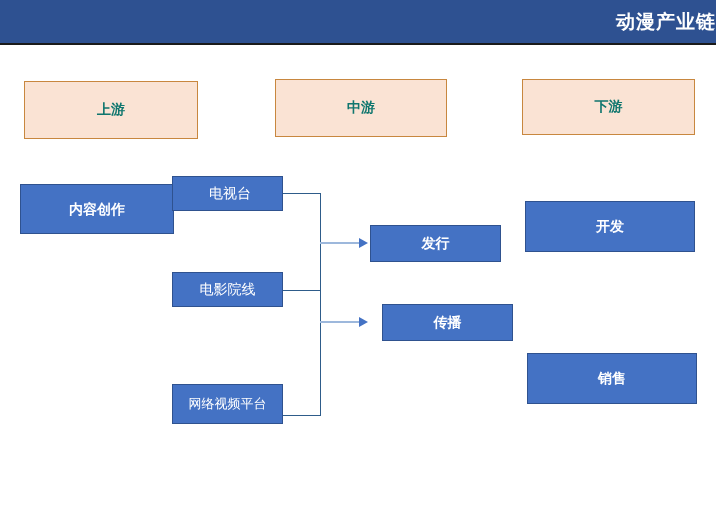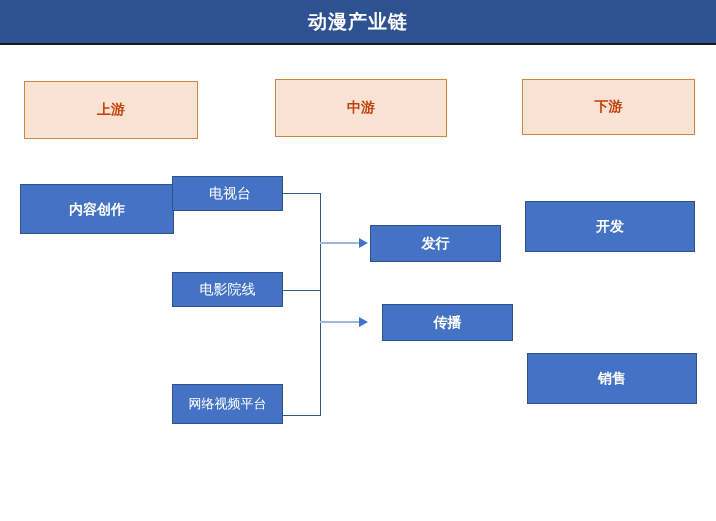--- a/index.html
+++ b/index.html
@@ -24,42 +24,42 @@
   .title-bar {
     position: absolute;
     left: 0;
     top: 0;
     width: 716px;
     height: 45px;
     background: #2E5191;
     border-bottom: 2px solid #1a1a1a;
     display: flex;
     align-items: center;
-    justify-content: center;
+    justify-content: flex-end;
     box-sizing: border-box;
   }
   .title-text {
     color: #ffffff;
     font-size: 19px;
     font-weight: bold;
     letter-spacing: 1px;
   }
 
   
   .stage-box {
     position: absolute;
     background: #FAE3D4;
     border: 1.5px solid #C8873F;
     display: flex;
     align-items: center;
     justify-content: center;
     box-sizing: border-box;
   }
   .stage-label {
-    color: #c2410c;
+    color: #0f766e;
     font-size: 14px;
     font-weight: bold;
   }
 
   
   .node {
     position: absolute;
     background: #4472C4;
     border: 1px solid #2F528F;
     display: flex;

